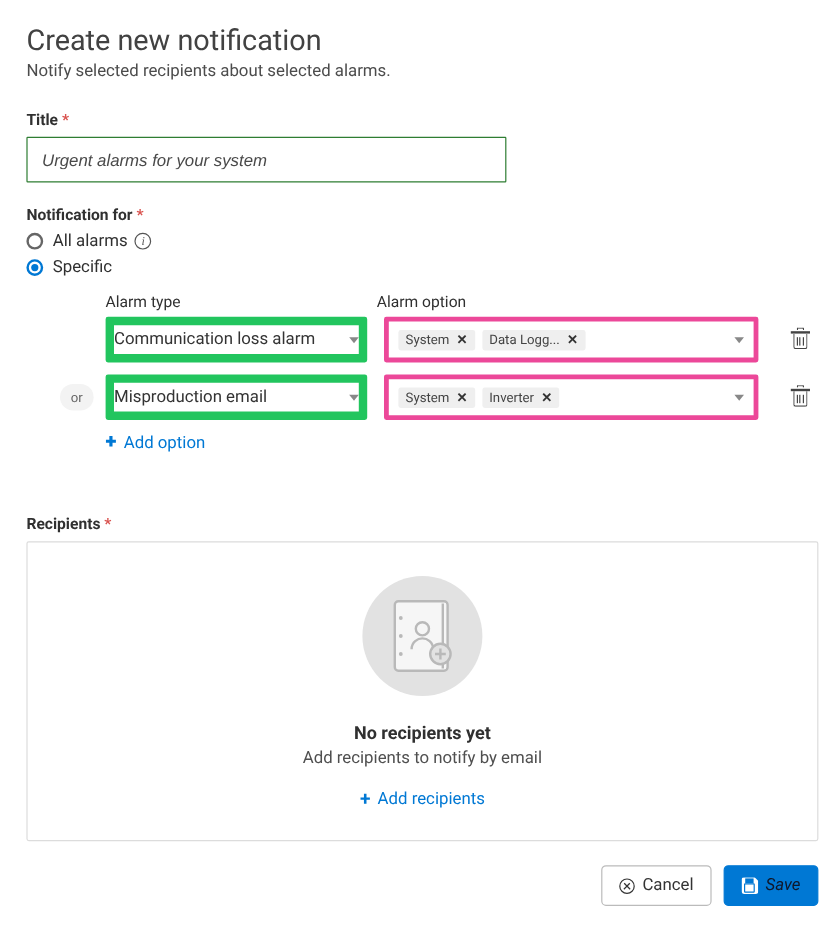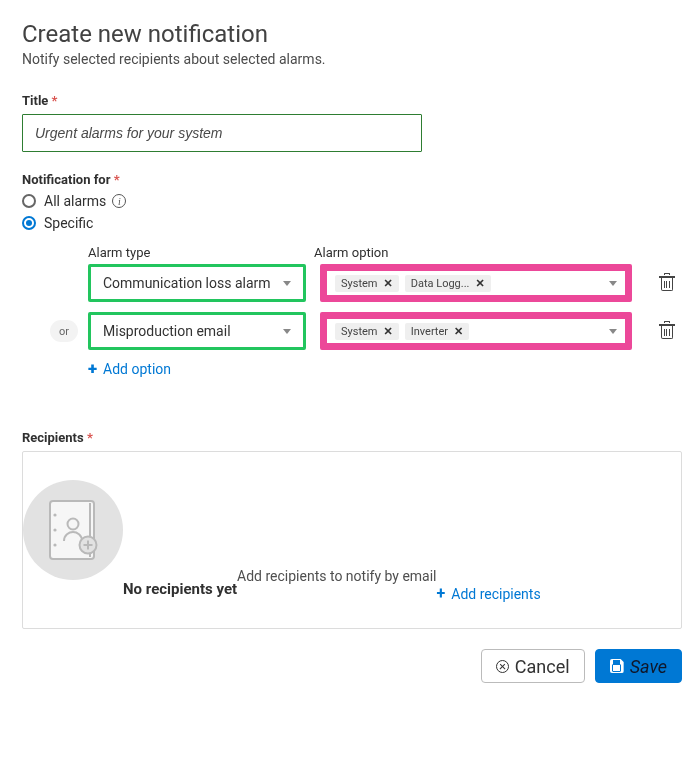--- a/index.html
+++ b/index.html
@@ -51,28 +51,28 @@
 
   .alarm-row { display:flex; align-items:center; margin-bottom:10px; }
   .or-badge {
     width: 28px; height:22px; margin-left:-38px; margin-right:10px;
     display:flex; align-items:center; justify-content:center;
     background:#f3f3f3; border-radius:11px; font-size:11px; color:#666;
   }
   .or-spacer { width: 28px; margin-left:-38px; margin-right:10px; }
 
   .select {
-    width: 218px; height:38px; border:3px solid #22c55e; border-radius:2px;
-    display:flex; align-items:center; padding:0 12px; font-size:14px; color:#333;
+    width: 218px; height:38px; border:7px solid #22c55e; border-radius:2px;
+    display:flex; align-items:center; padding:0 0; font-size:14px; color:#333;
     margin-right:14px; position:relative; background:#fff;
   }
   .select .caret { margin-left:auto; border-left:4px solid transparent; border-right:4px solid transparent; border-top:5px solid #888; }
 
   .multi {
-    flex:1; height:38px; border:7px solid #ec4899; border-radius:2px;
+    flex:1; height:38px; border:4px solid #ec4899; border-radius:2px;
     display:flex; align-items:center; padding:0 8px; gap:6px; margin-right:28px;
     min-width:0; max-width:312px;
   }
   .tag {
     background:#efefef; border-radius:2px; padding:2px 6px;
     display:flex; align-items:center; gap:6px; font-size:11px; color:#444;
     white-space:nowrap;
   }
   .tag .x { font-weight:700; color:#333; font-size:11px; cursor:pointer; }
   .multi .caret { margin-left:auto; border-left:4px solid transparent; border-right:4px solid transparent; border-top:5px solid #888; }
@@ -95,34 +95,34 @@
       linear-gradient(#444,#444) center/1.2px 100% no-repeat,
       linear-gradient(#444,#444) right/1.2px 100% no-repeat;
   }
 
   .link-btn { color:#0078d4; font-size:14px; display:flex; align-items:center; gap:6px; cursor:pointer; }
   .link-btn.heavy .plus { font-weight:900; font-size:17px; line-height:1; }
   .plus { font-weight:700; font-size:16px; line-height:1; }
 
   .recip-box {
     border:1px solid #dcdcdc; border-radius:2px; padding:28px 0 26px 0;
-    display:flex; flex-direction:row; align-items:flex-end;
+    display:flex; flex-direction:column; align-items:center;
     width:660px;
   }
   .recip-illu {
     width:100px; height:100px; border-radius:50%; background:#e2e2e2;
     display:flex; align-items:center; justify-content:center; margin-bottom:22px;
   }
   .recip-illu svg { display:block; }
   .no-recip { font-weight:700; font-size:15px; color:#303030; margin-bottom:4px; }
   .recip-sub { font-size:14px; color:#4f4f4f; margin-bottom:18px; }
 
   .footer { display:flex; justify-content:flex-end; gap:10px; margin-top:12px; width:660px; }
   .btn {
-    height:34px; padding:0 14px; border-radius:4px; font-size:18px;
+    height:34px; padding:0 14px; border-radius:4px; font-size:14px;
     display:flex; align-items:center; gap:6px; cursor:pointer;
   }
   .btn-secondary { background:#fff; border:1px solid #bbb; color:#333; }
   .btn-primary   { background:#0078d4; border:1px solid #0078d4; color:#0f172a;font-style:italic; }
   .btn .ico { display:inline-flex; }
   .cancel-ico {
     width:13px; height:13px; border:1.4px solid #333; border-radius:50%; position:relative;
   }
   .cancel-ico::before, .cancel-ico::after {
     content:""; position:absolute; left:2px; right:2px; top:50%; height:1.4px; background:#333;

